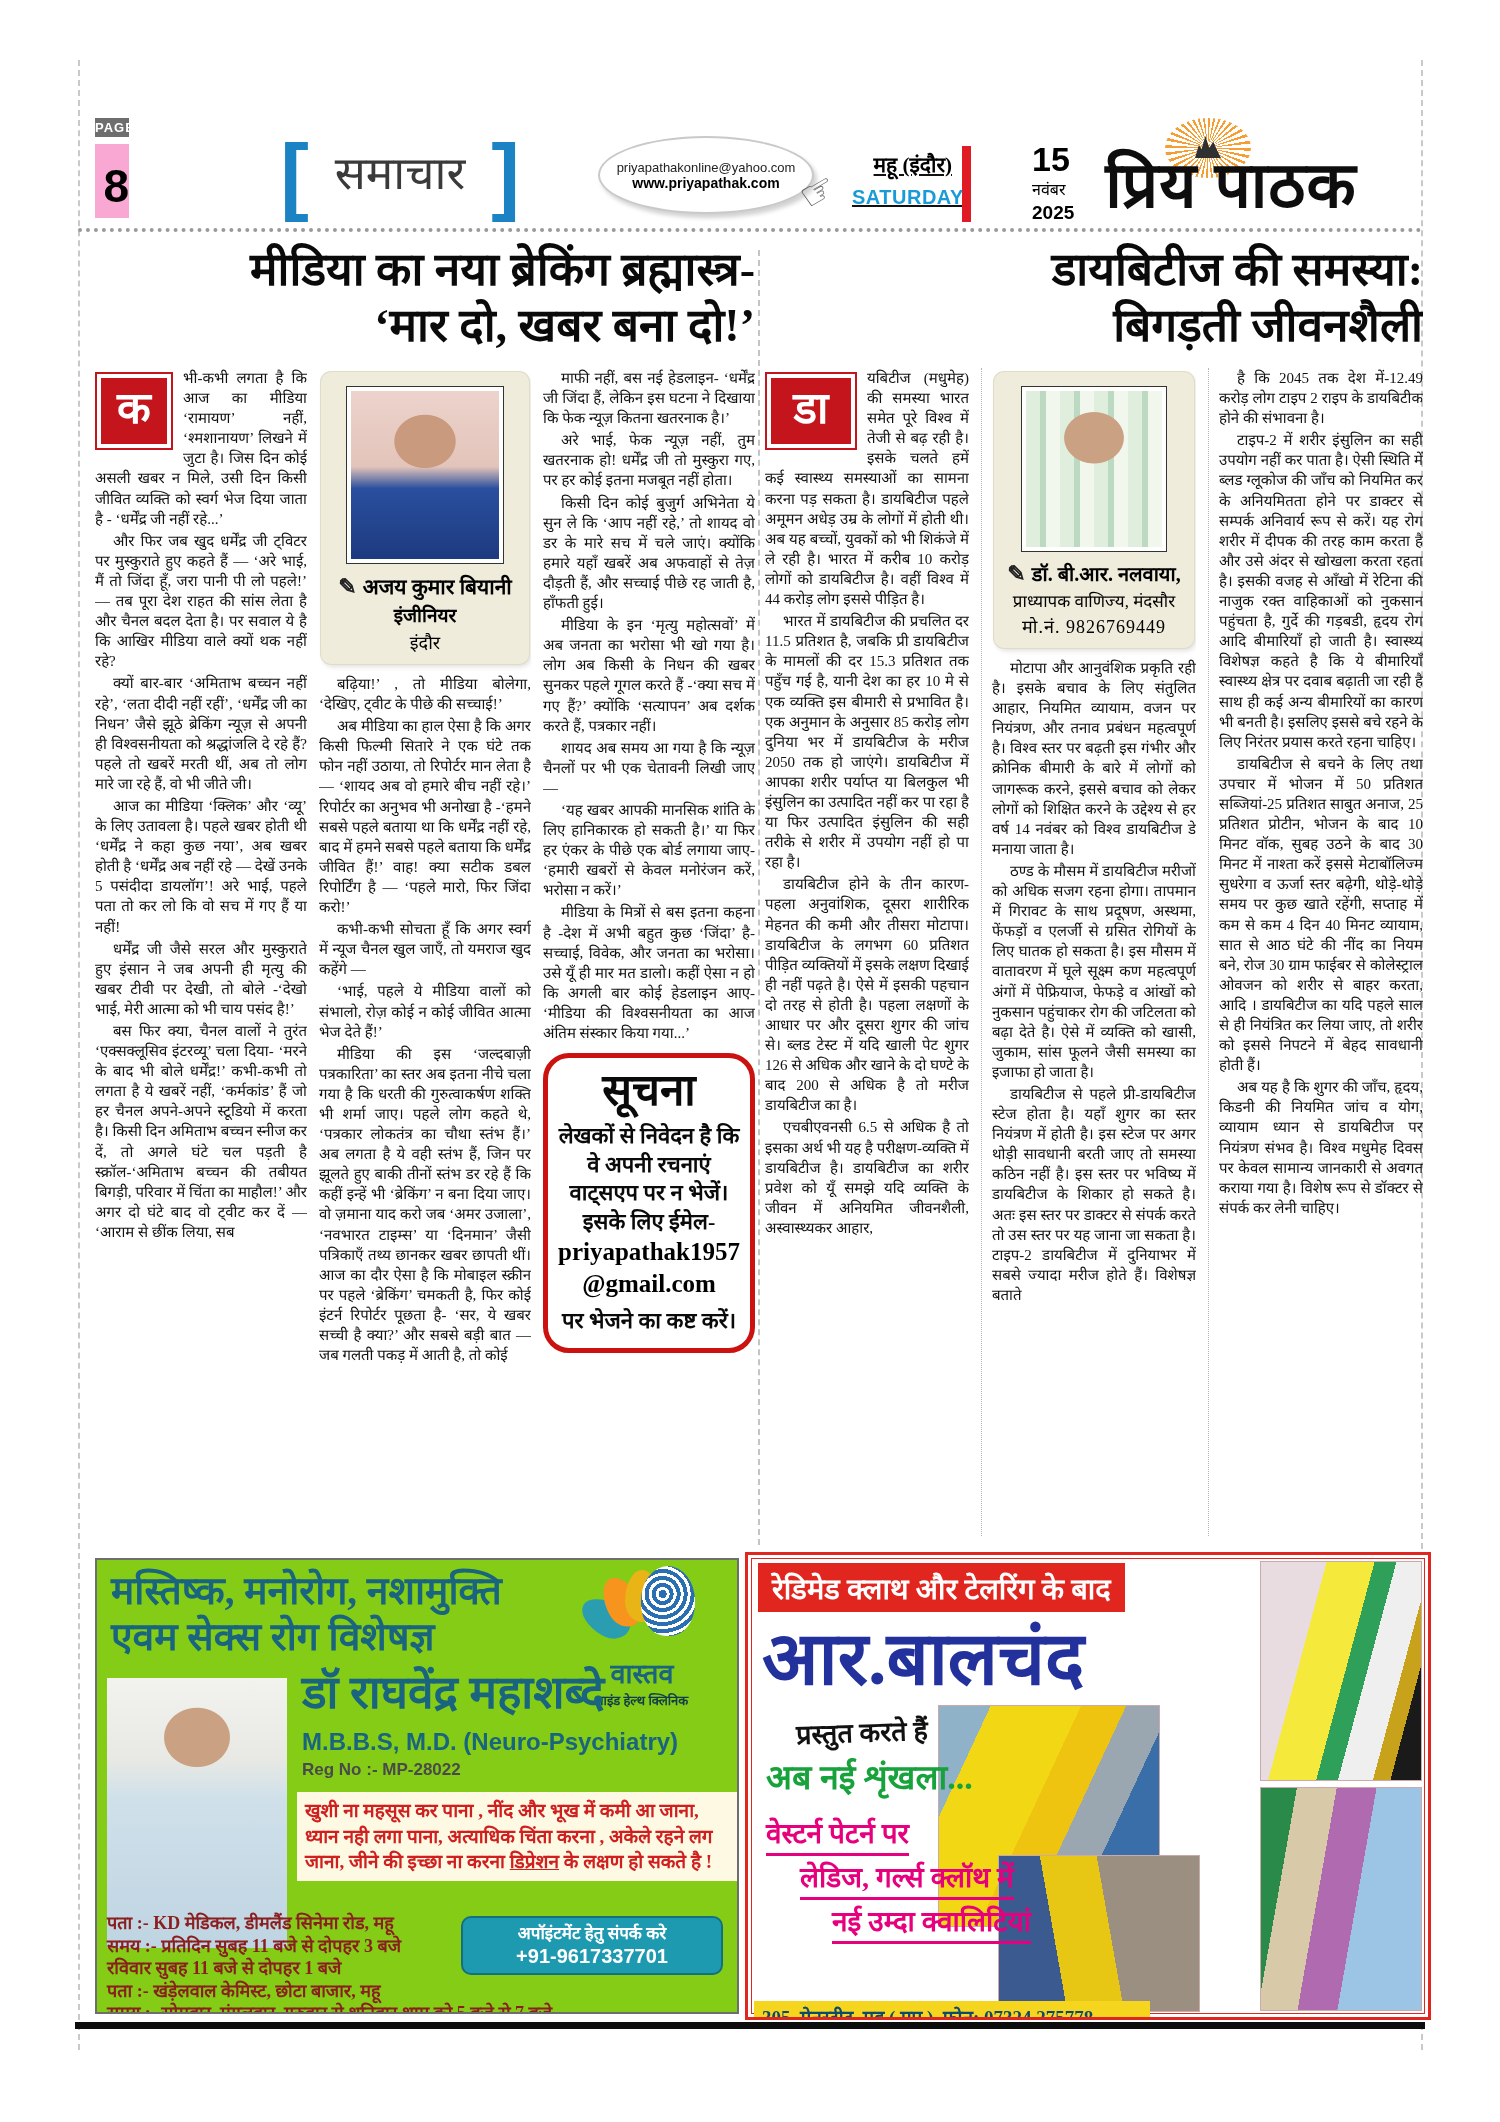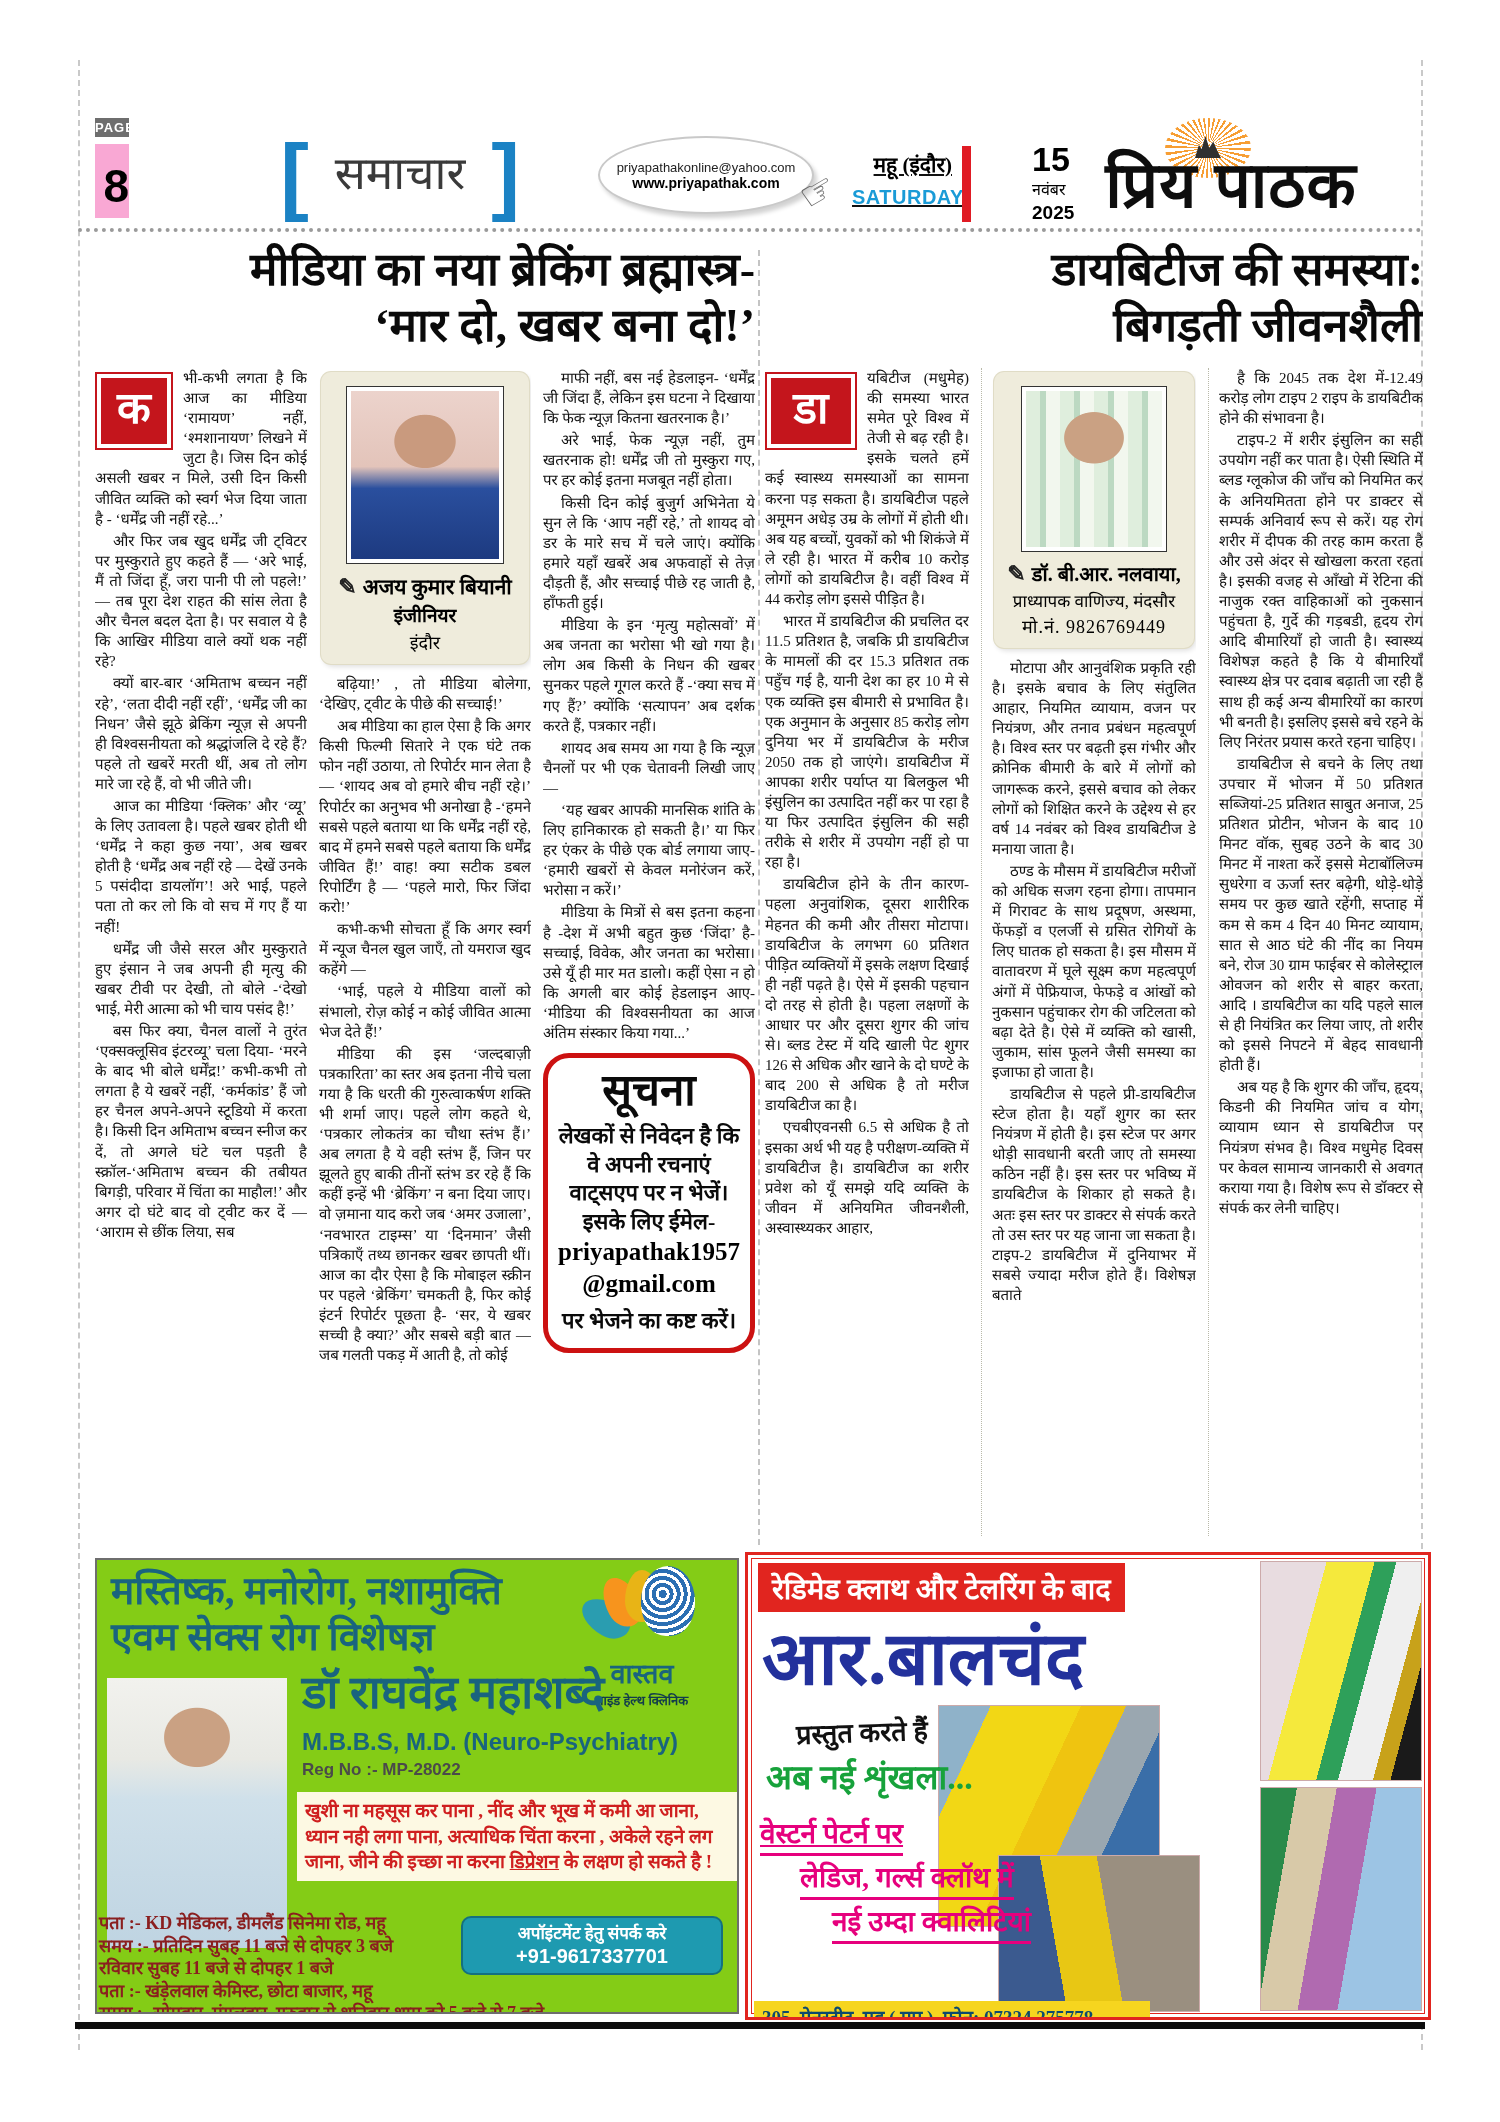--- a/index.html
+++ b/index.html
@@ -86,33 +86,33 @@
   #doc-photo{position:absolute;left:10px;top:118px;width:180px;height:270px;
      background:
       radial-gradient(ellipse 30% 18% at 50% 22%,#caa183 60%,rgba(202,161,131,0) 62%),
       linear-gradient(180deg,#f2f2ee 0%,#e8e9e4 30%,#cfe0ea 45%,#bfd4e2 100%);}
   #doc-name{position:absolute;left:205px;top:108px;width:420px;font:bold 46px/50px "Liberation Serif",serif;color:#19647e;}
   #doc-deg{position:absolute;left:205px;top:168px;font:bold 24px "Liberation Sans",sans-serif;color:#19647e;}
   #doc-reg{position:absolute;left:205px;top:200px;font:bold 17px "Liberation Sans",sans-serif;color:#4a4a4a;}
   #symptoms{position:absolute;left:200px;top:232px;width:430px;background:#fdf9e3;padding:6px 8px;
      font:bold 19px/1.35 "Liberation Serif",serif;color:#cf1f1f;}
   #clinic-bottom{position:absolute;left:0;top:352px;width:640px;}
-  .crow{font:bold 18px/1.25 "Liberation Serif",serif;color:#8a1f1f;padding-left:2px;}
+  .crow{font:bold 18px/1.25 "Liberation Serif",serif;color:#8a1f1f;padding-left:2px;margin-left:8px;}
   #appt{position:absolute;right:14px;top:4px;width:250px;background:#1e9ab0;border:2px solid #14707f;border-radius:10px;
      color:#fff;text-align:center;padding:5px 4px;font:bold 17px/1.3 "Liberation Serif",serif;}
   #appt .ph{font:bold 20px "Liberation Sans",sans-serif;}
   #ad-cloth{left:745px;top:1552px;width:680px;height:462px;border:3px solid #e1251f;box-shadow:inset 0 0 0 3px #fff,inset 0 0 0 4px #e1251f;
      background:#fff;overflow:hidden;}
   #cloth-banner{position:absolute;left:10px;top:8px;background:#e1251f;color:#fff;padding:5px 14px;
      font:bold 29px "Liberation Serif",serif;}
   #cloth-name{position:absolute;left:14px;top:62px;width:420px;font:900 74px/84px "Liberation Serif",serif;color:#23319c;}
   #cloth-presents{position:absolute;left:48px;top:158px;font:bold 27px "Liberation Serif",serif;color:#111;transform:rotate(-2deg);}
   #cloth-series{position:absolute;left:18px;top:198px;font:bold 34px "Liberation Serif",serif;color:#17a23b;}
   .magenta{position:absolute;font:bold 28px "Liberation Serif",serif;color:#e6007d;border-bottom:3px solid #e6007d;padding-bottom:2px;}
-  #cl1{left:12px;top:258px;text-decoration:underline;}
+  #cl1{left:18px;top:258px;}
   #cl2{left:52px;top:302px;}
   #cl3{left:84px;top:346px;}
   #cloth-addr{position:absolute;left:6px;top:402px;width:380px;background:#f6d51f;color:#0c4a6e;
      font:bold 19px/1.2 "Liberation Serif",serif;padding:6px 8px;margin-top:44px;}
   .photo{position:absolute;border:1px solid #caa;}
   #ph-top{right:6px;top:6px;width:160px;height:218px;
      background:linear-gradient(105deg,#e8dce0 0 30%,#f5e93c 30% 52%,#2ea05a 52% 62%,#efefef 62% 78%,#c8a21a 78% 86%,#1a1a1a 86% 100%);}
   #ph-bottom{right:6px;top:232px;width:160px;height:222px;
      background:linear-gradient(100deg,#2a8a4a 0 18%,#d8c9a8 18% 38%,#b06ab0 38% 58%,#9cc4e4 58% 100%);}
   #ph-mid{left:190px;top:150px;width:220px;height:220px;

